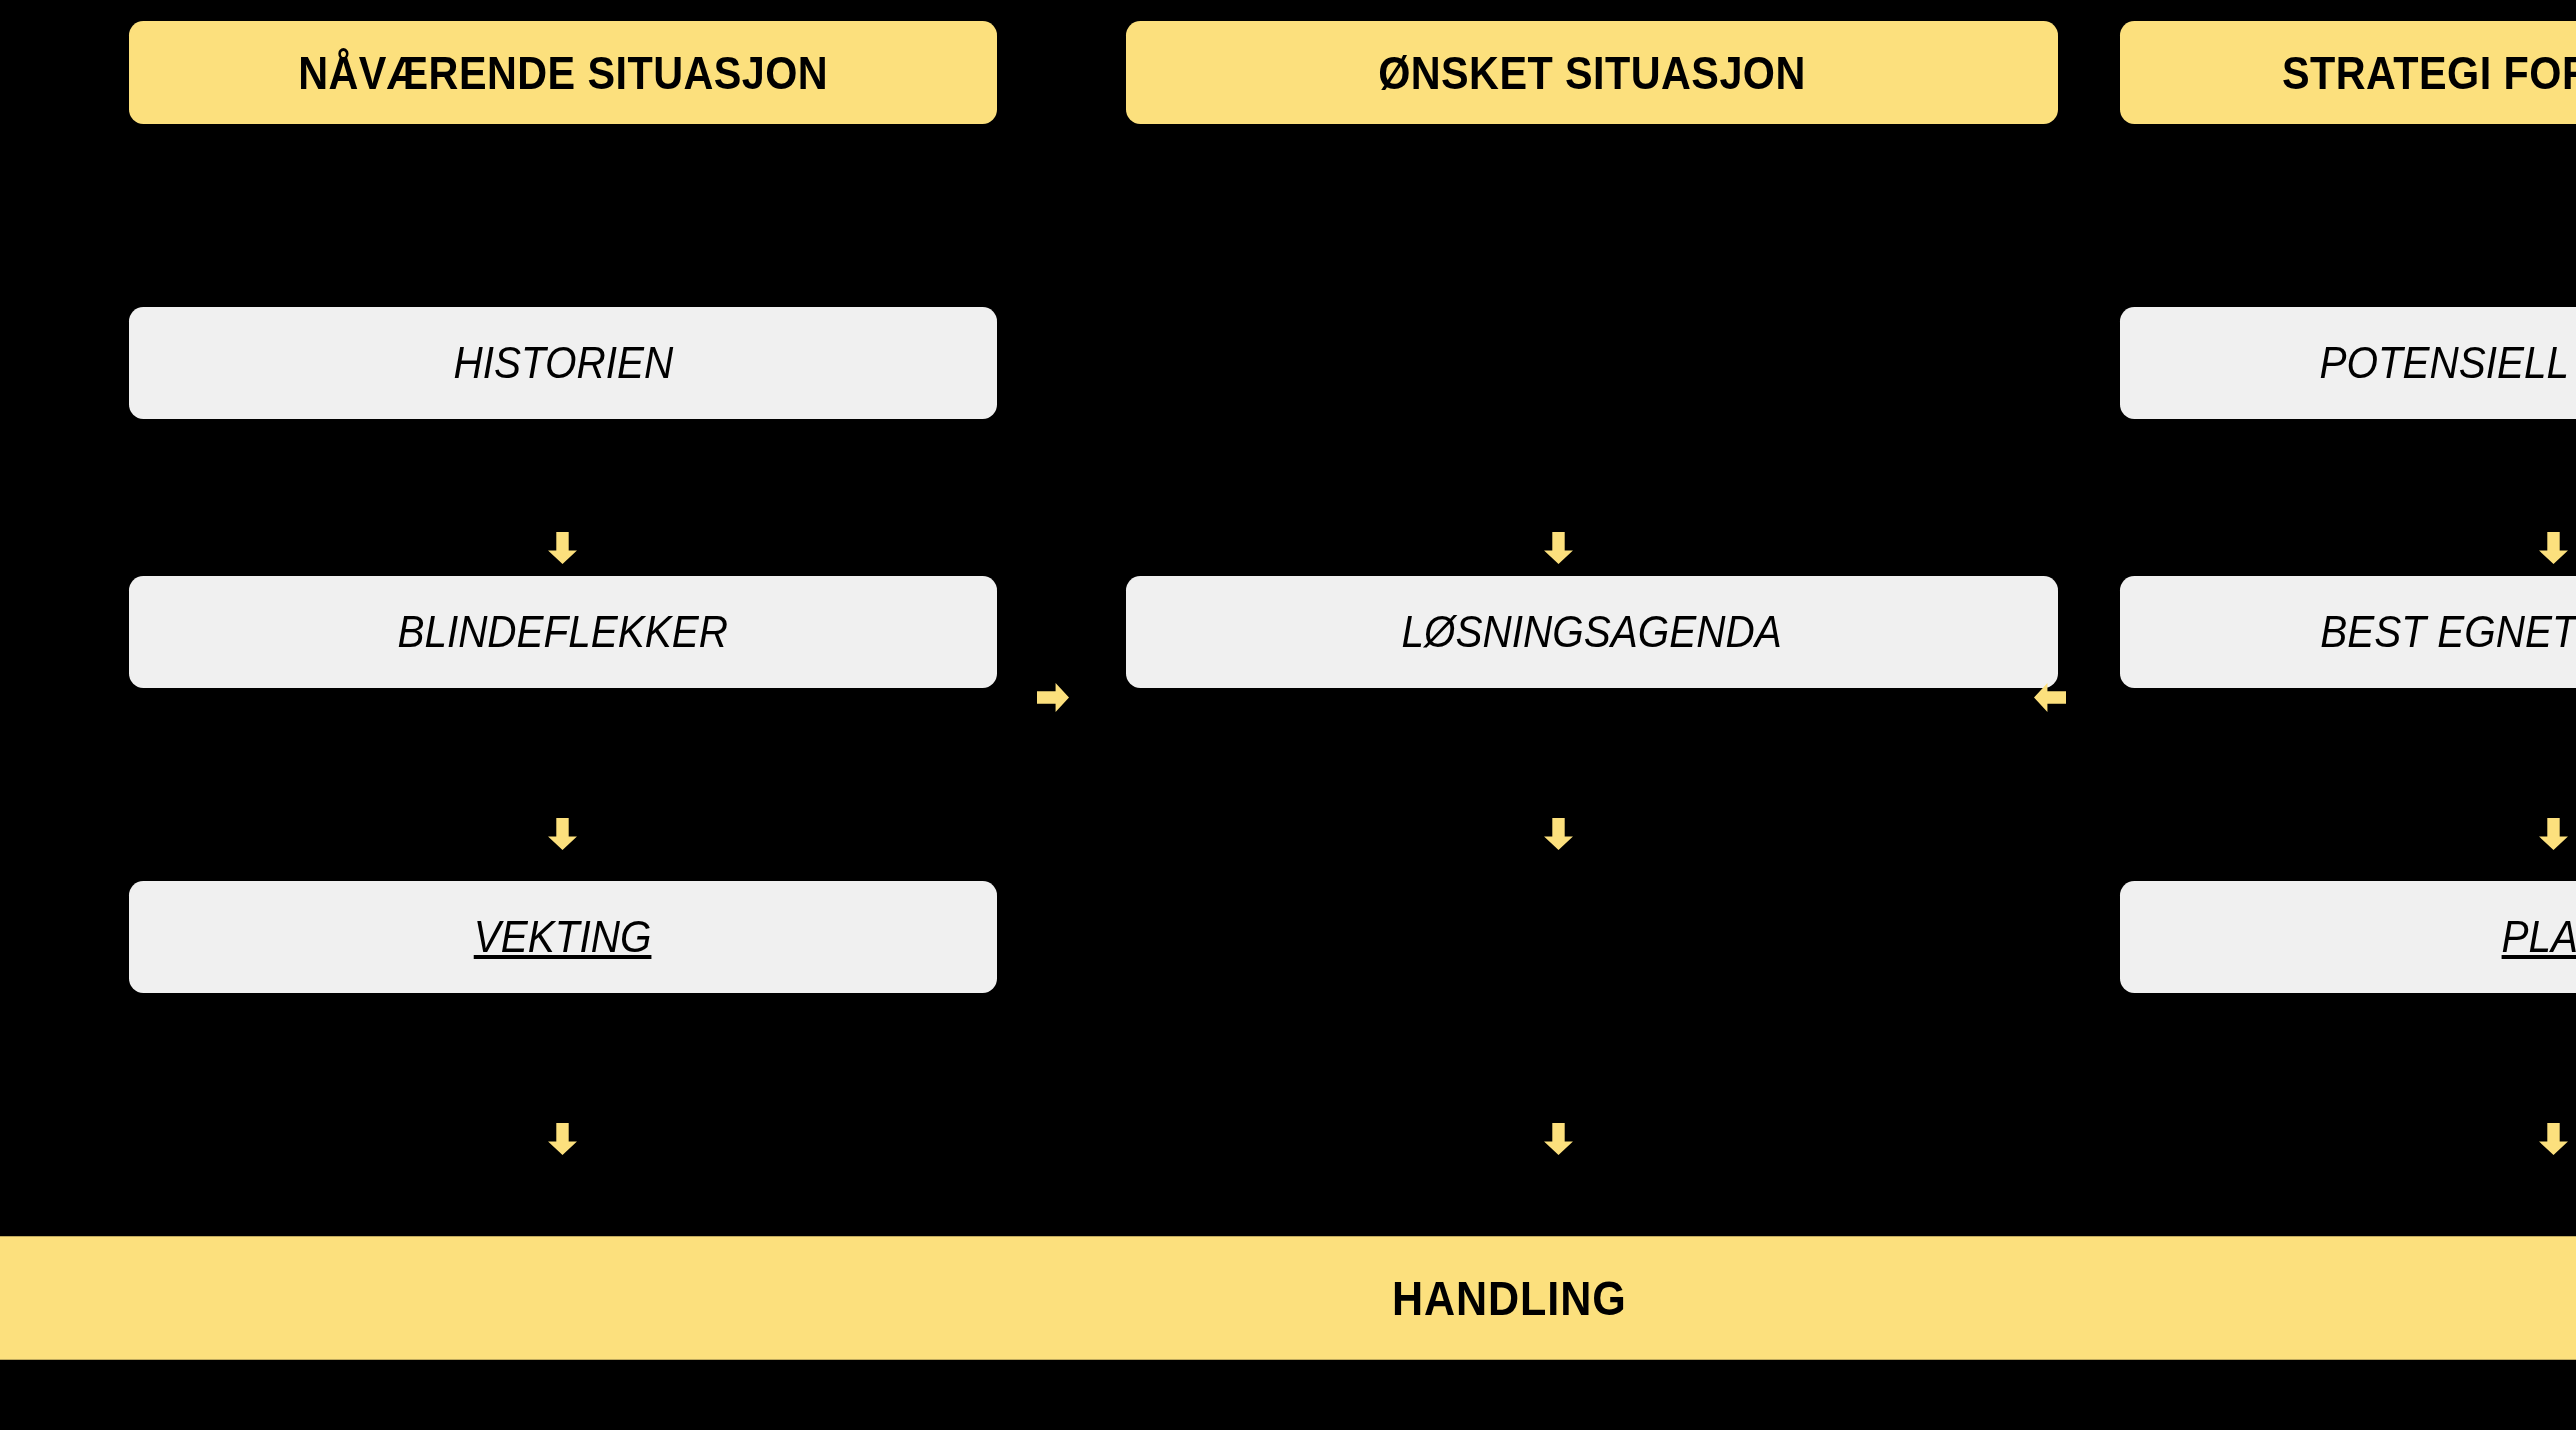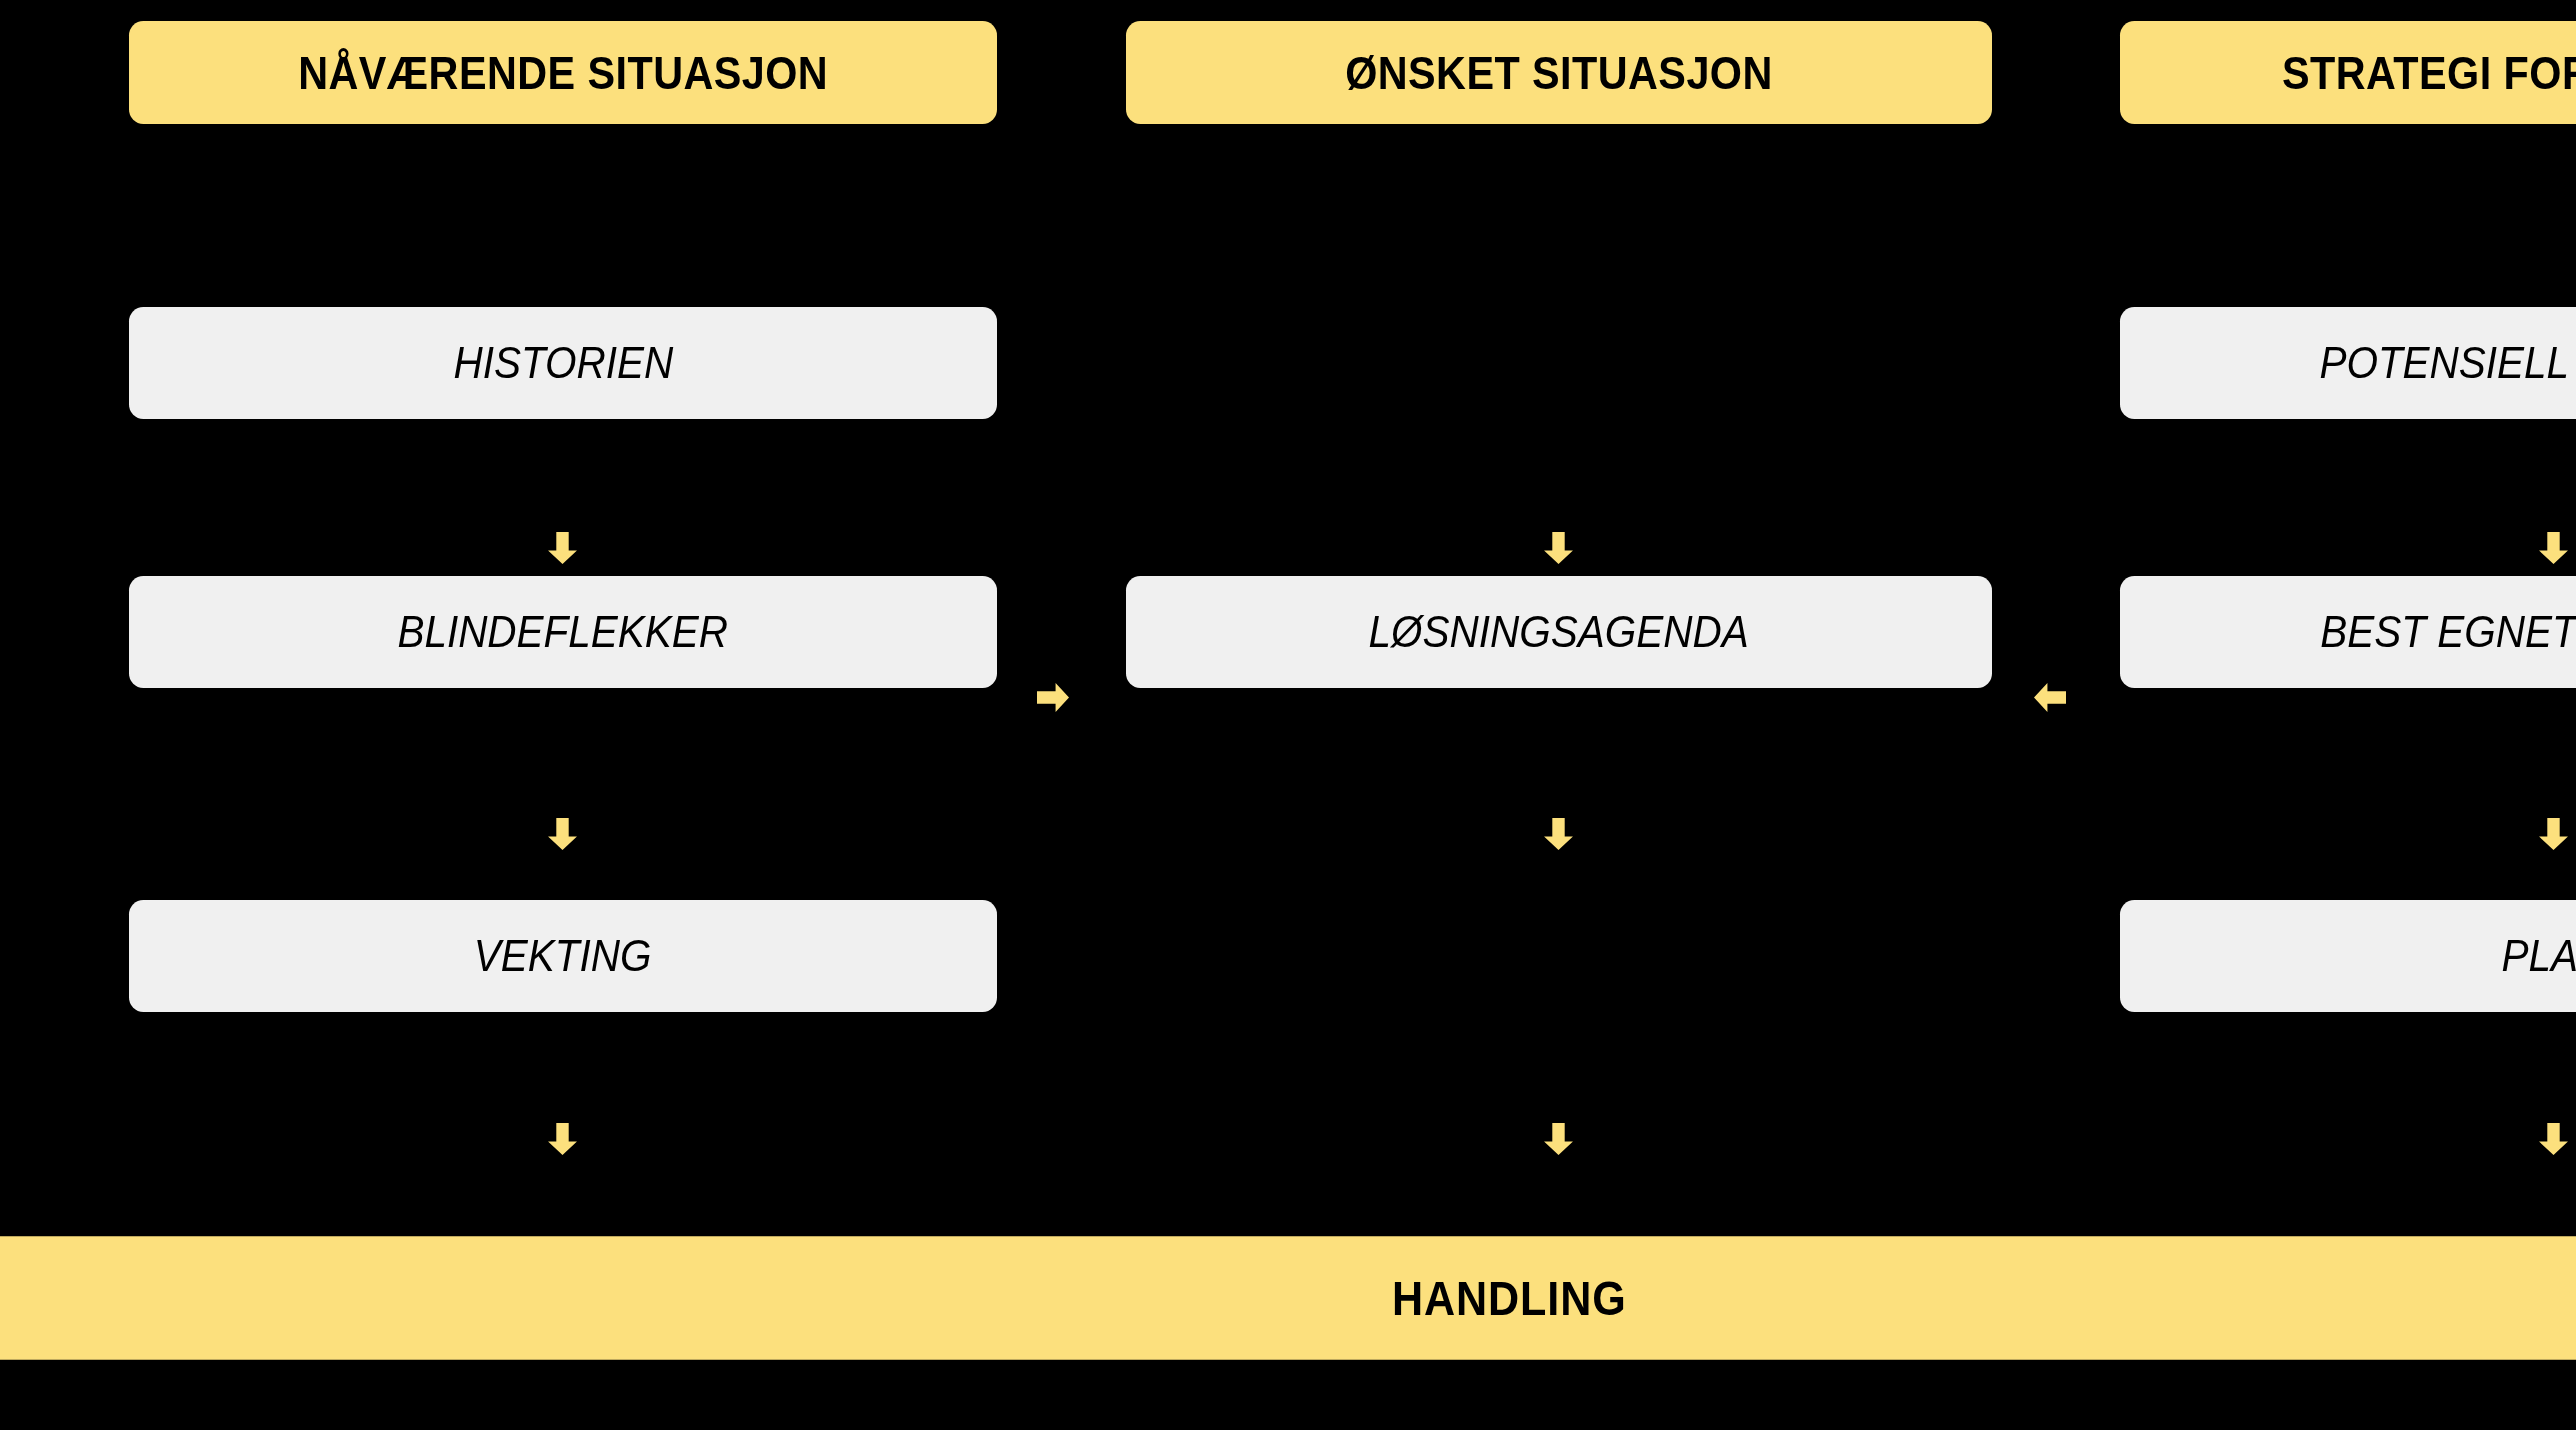--- a/index.html
+++ b/index.html
@@ -111,26 +111,26 @@
     font-size: 49px;
     letter-spacing: 1px;
     color: #000000;
     white-space: nowrap;
     transform: scaleX(0.88);
     line-height: 1;
   }
 
   
   .c1 { left: 129px;  width: 868px; }
-  .c2 { left: 1126px; width: 866px; }
+  .c2 { left: 1126px; width: 932px; }
   .c3 { left: 2120px; width: 868px; }
 
   .r1 { top: 307px;  }
   .r2 { top: 576px; }
-  .r3 { top: 900px; }
+  .r3 { top: 881px; text-decoration: underline; }
 </style>
 </head>
 <body>
 
 <div id="canvas">
 
   <div class="col-header c1">
     <span class="label">NÅVÆRENDE SITUASJON</span>
   </div>
   <div class="col-header c2">

